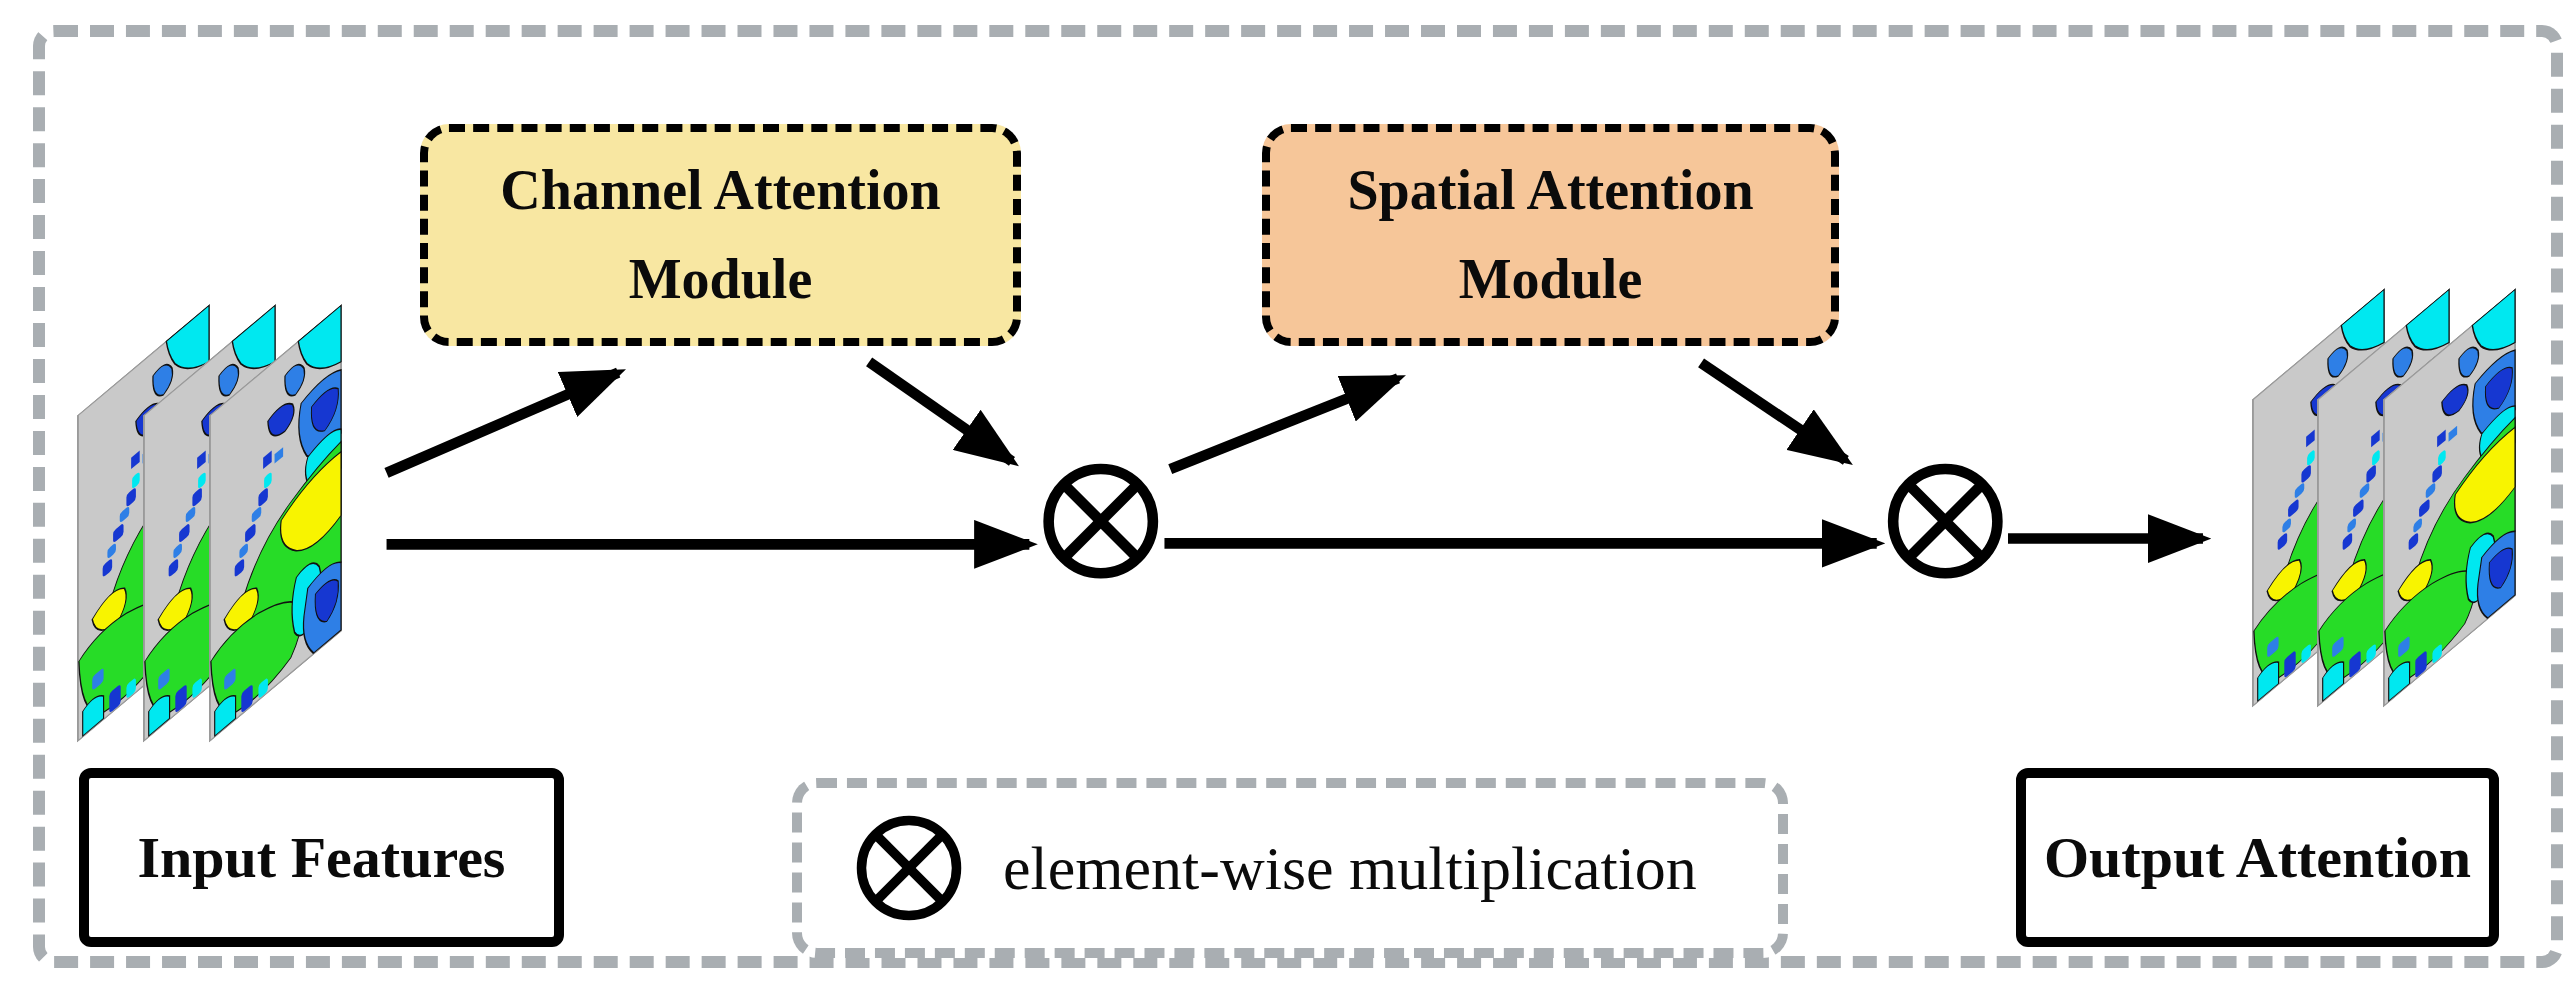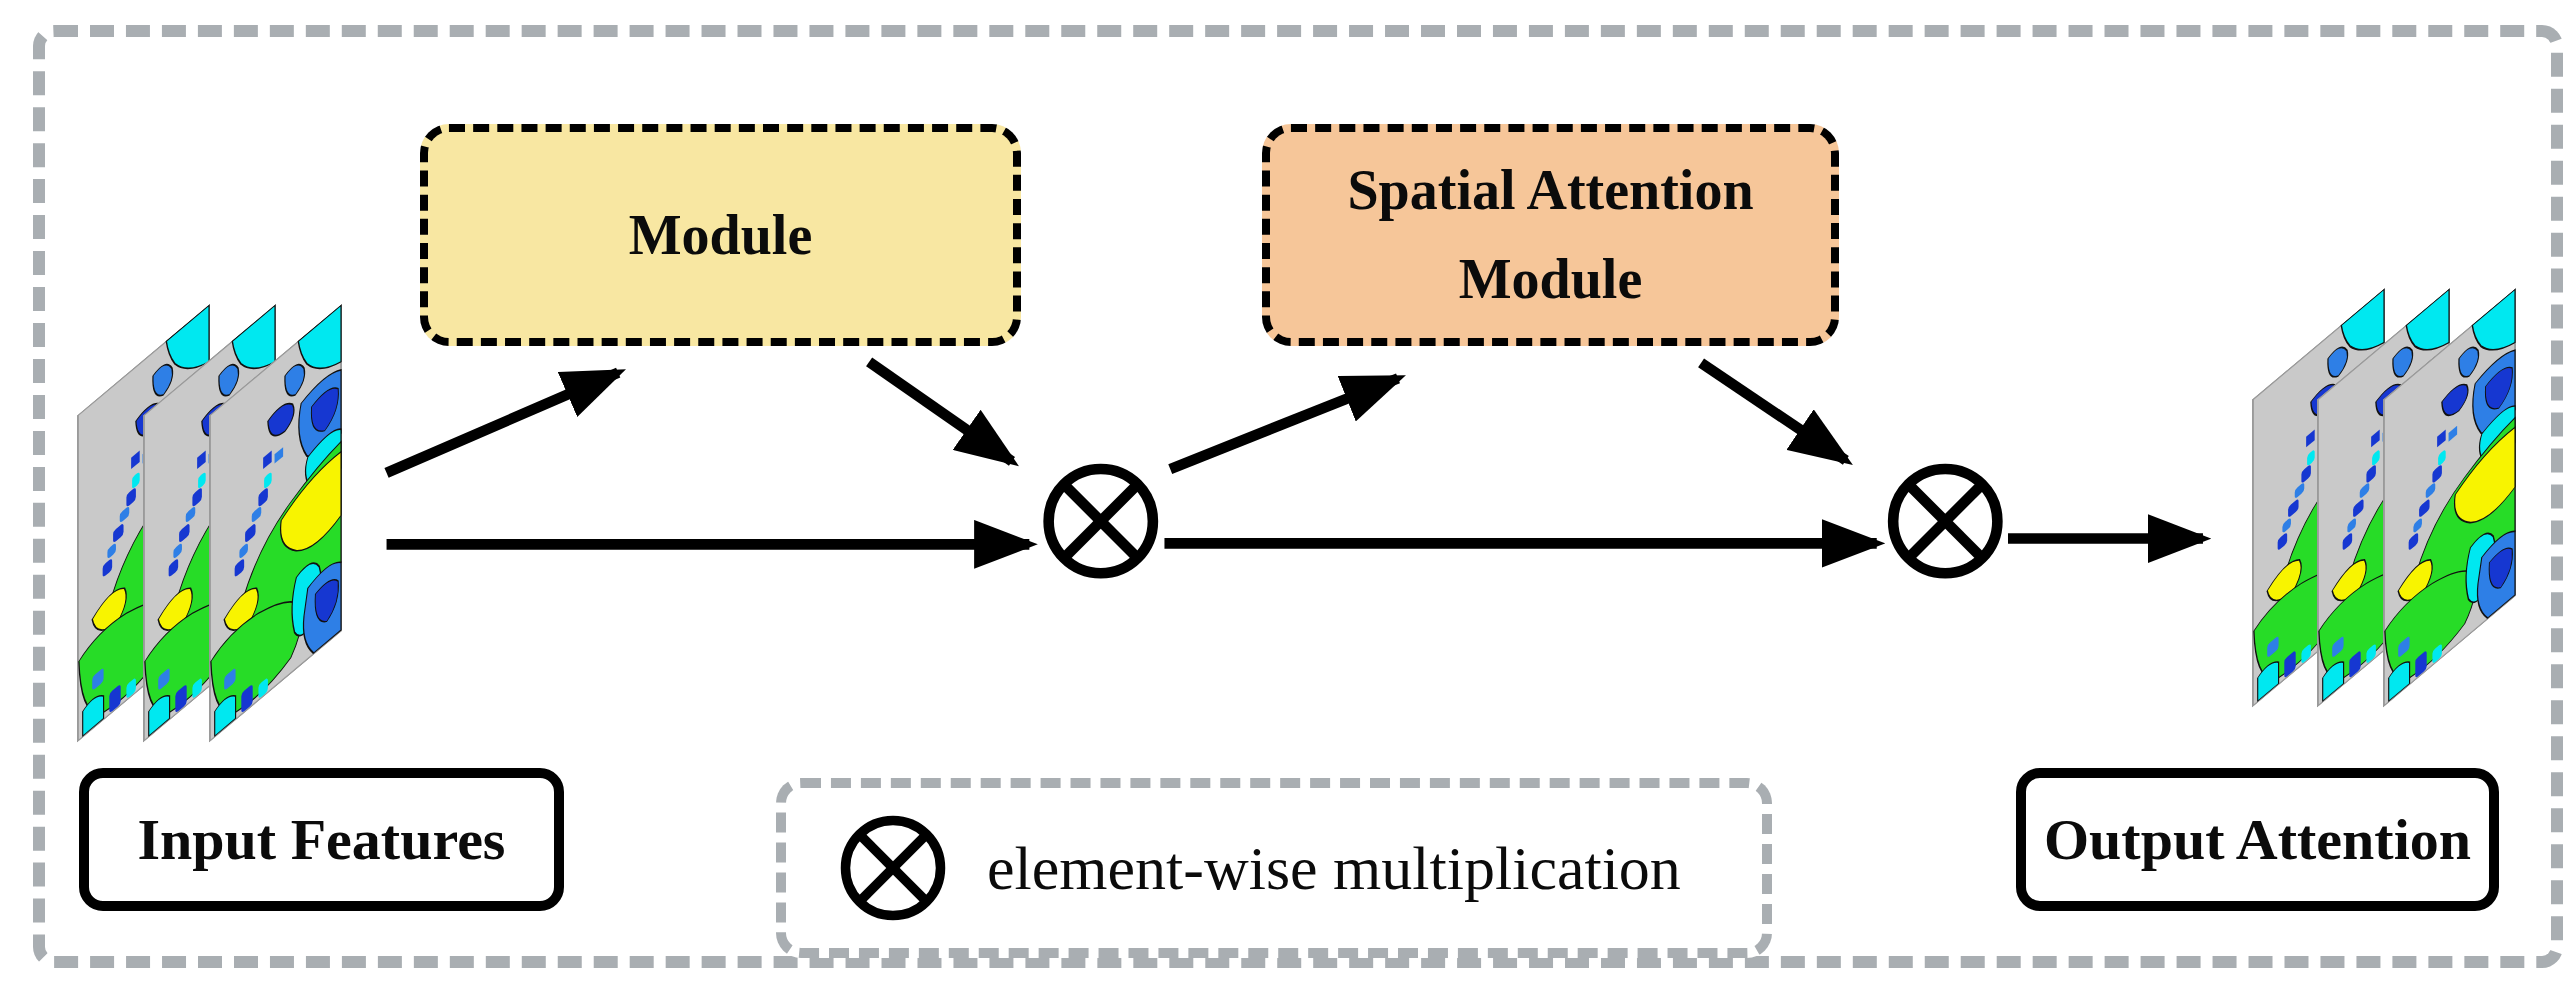--- a/index.html
+++ b/index.html
@@ -14,29 +14,29 @@
 
   
   .module{position:absolute;height:222px;border:8.7px dashed #000;border-radius:29px;
           display:flex;flex-direction:column;align-items:center;justify-content:center;
           box-sizing:border-box;}
   .module .mline{font-size:56px;font-weight:700;line-height:89px;white-space:nowrap;}
   .module.channel{left:420px;top:124px;width:601px;background:#f8e7a2;}
   .module.spatial{left:1255px;top:124px;width:577px;background:#f6c699;margin-left:7px;}
 
   
-  .iobox{position:absolute;top:768px;height:143px;border:10.6px solid #000;border-radius:24px;
+  .iobox{position:absolute;top:768px;height:179px;border:10.6px solid #000;border-radius:12px;
          background:#fff;display:flex;align-items:center;justify-content:center;
          box-sizing:border-box;}
   .iobox span{font-size:58px;font-weight:700;white-space:nowrap;}
   .iobox.input{left:79px;width:485px;}
   .iobox.output{left:2016px;width:483px;}
 
   
-  .legend{position:absolute;left:776px;top:778px;width:996px;height:180px;
+  .legend{position:absolute;left:792px;top:778px;width:996px;height:180px;
           border:10.6px dashed #a9aeb2;border-radius:25px;background:#fff;
           display:flex;align-items:center;box-sizing:border-box;padding-left:50px;}
   .legend .otimes-svg{width:114px;height:114px;flex:0 0 auto;}
   .legend .ltext{font-size:62px;font-weight:400;margin-left:37px;white-space:nowrap;}
 
   
   .plane{position:absolute;width:133px;transform:skewY(-40deg);transform-origin:0 0;}
   .plane.tall{height:328px;}
   .plane.short{height:309px;}
 
@@ -130,20 +130,21 @@
       <line x1="1103" y1="577" x2="1177" y2="503" stroke="#000" stroke-width="11"></line>
     </g>
     <g>
       <circle cx="2015" cy="540" r="54" fill="#fff" stroke="#000" stroke-width="11"></circle>
       <line x1="1978" y1="503" x2="2052" y2="577" stroke="#000" stroke-width="11"></line>
       <line x1="1978" y1="577" x2="2052" y2="503" stroke="#000" stroke-width="11"></line>
     </g>
   </svg>
 
   <div class="module channel">
+    <span class="mline">Channel Attention</span>
     <span class="mline">Module</span>
   </div>
   <div class="module spatial">
     <span class="mline">Spatial Attention</span>
     <span class="mline">Module</span>
   </div>
 
   <div class="iobox input">
     <span>Input Features</span>
   </div>

